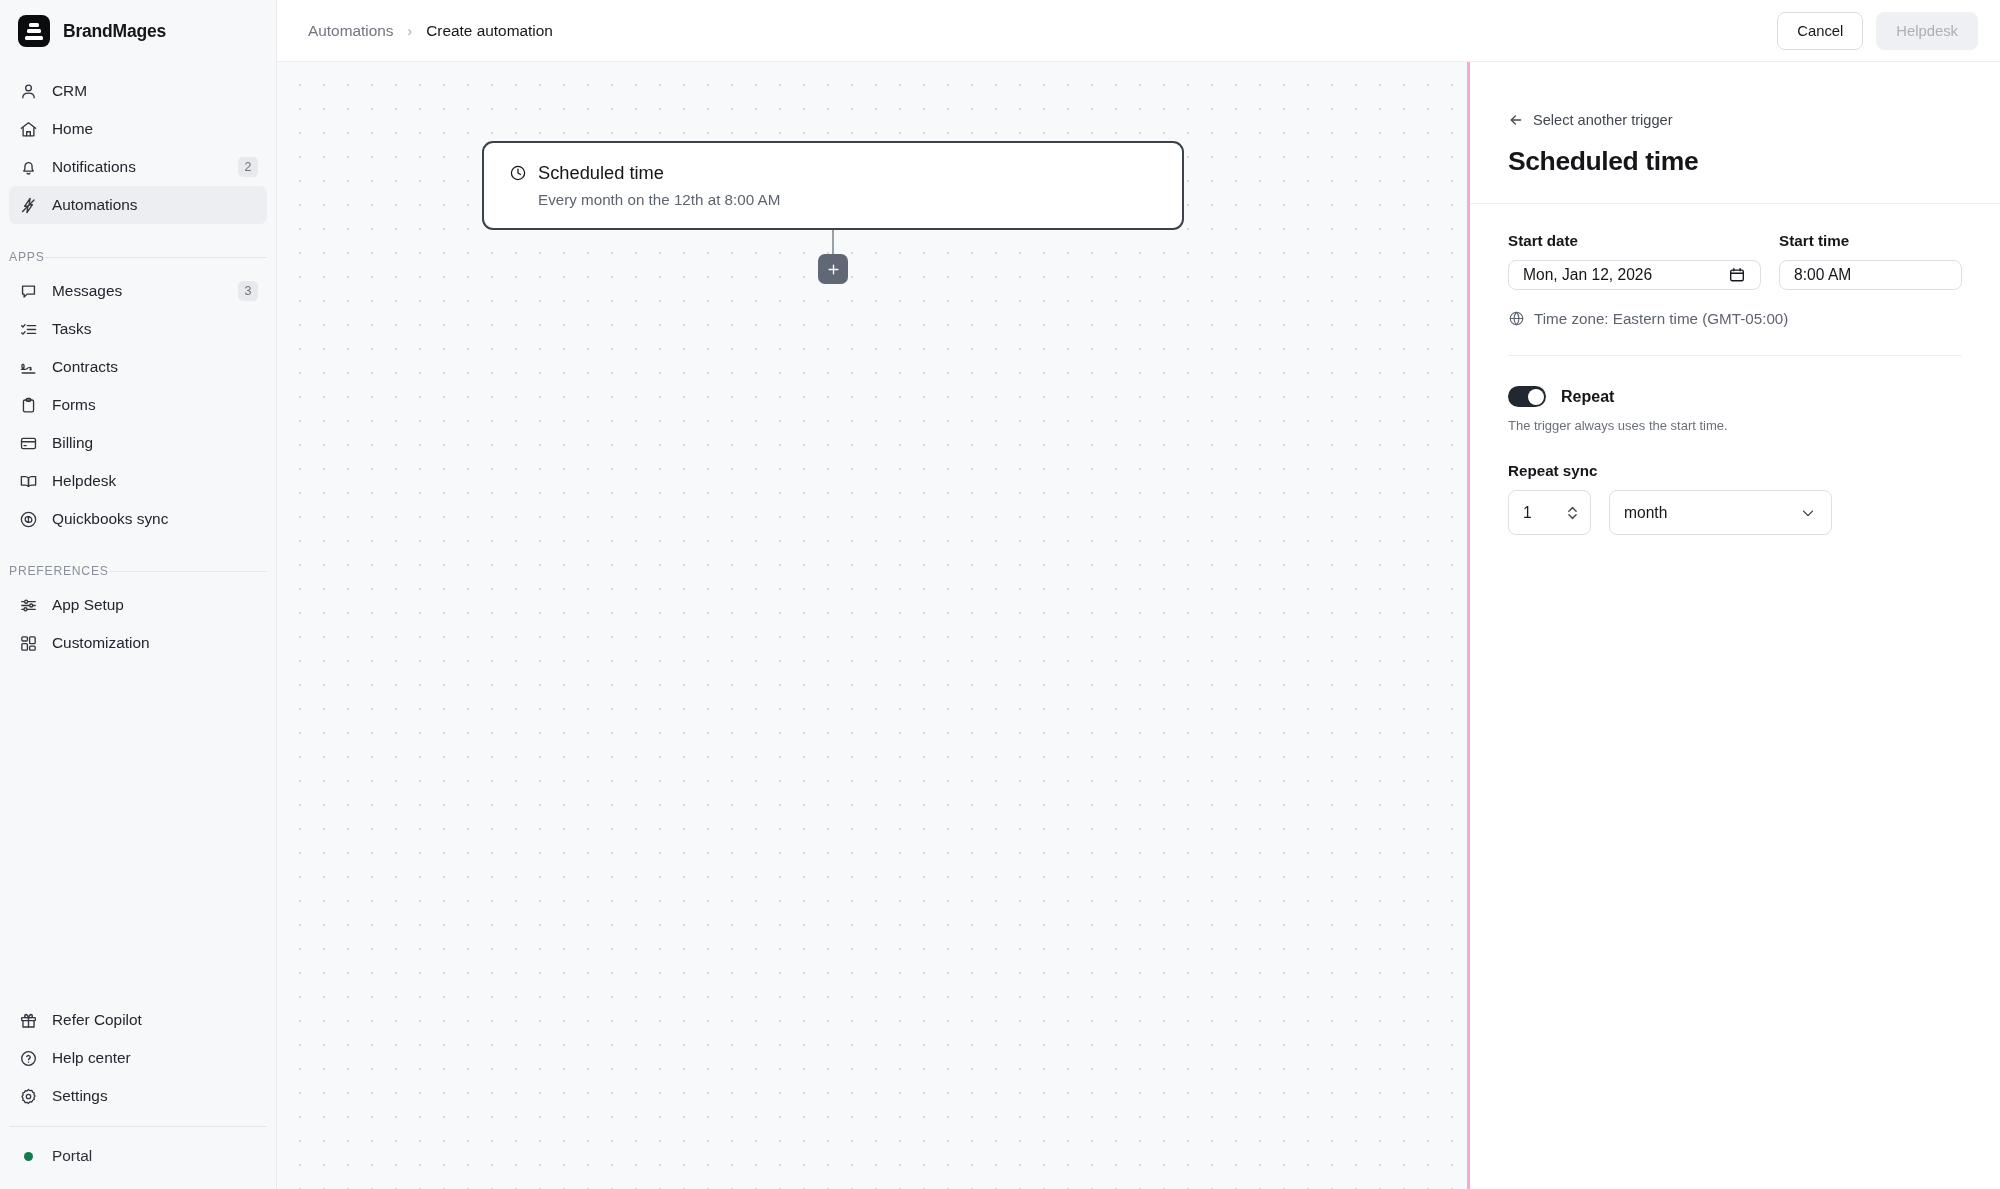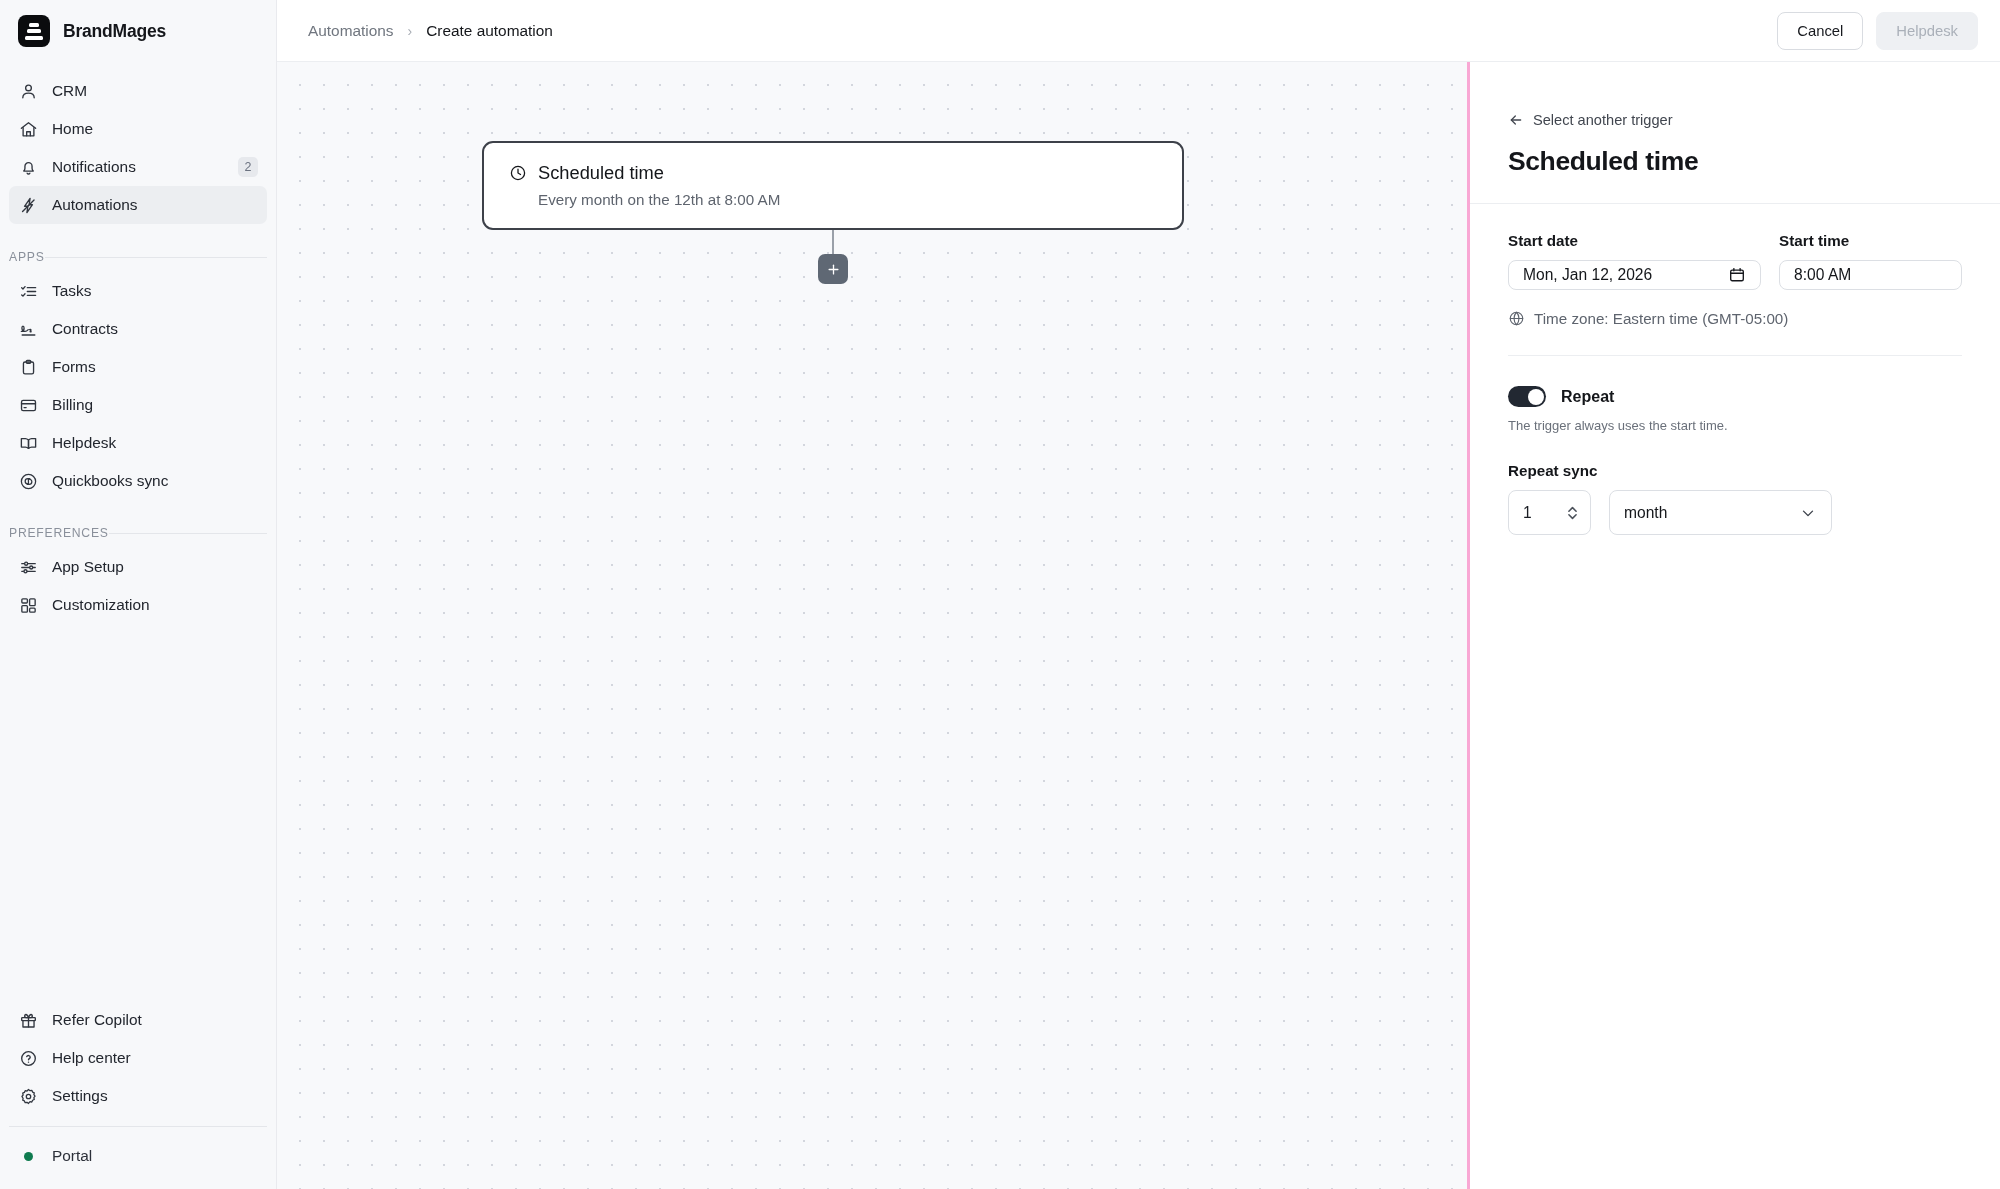--- a/index.html
+++ b/index.html
@@ -256,20 +256,29 @@
         <span class="nav-label">Automations</span>
       </div>
     </nav>
 
     <div class="sec-head">
       <span class="t">APPS</span>
       <span class="rule"></span>
     </div>
 
     <nav class="nav" style="padding-top:0">
+      <div class="nav-item">
+        <span class="nav-ico">
+          <svg width="19" height="19" viewBox="0 0 24 24" fill="none" stroke="currentColor" stroke-width="1.7" stroke-linecap="round" stroke-linejoin="round">
+              <path d="M4.5 5.2h15v10.1h-9.3L6.4 19v-3.7H4.5Z"></path>
+            </svg>
+        </span>
+        <span class="nav-label">Messages</span>
+        <span class="nav-badge">3</span>
+      </div>
       <div class="nav-item">
         <span class="nav-ico">
           <svg width="19" height="19" viewBox="0 0 24 24" fill="none" stroke="currentColor" stroke-width="1.7" stroke-linecap="round" stroke-linejoin="round">
               <path d="M3.4 7.3 5 8.8l2.6-3"></path>
               <path d="M3.4 16.3 5 17.8l2.6-3"></path>
               <path d="M10.5 7.2H21"></path>
               <path d="M10.5 12H21"></path>
               <path d="M10.5 16.8H21"></path>
             </svg>
         </span>

